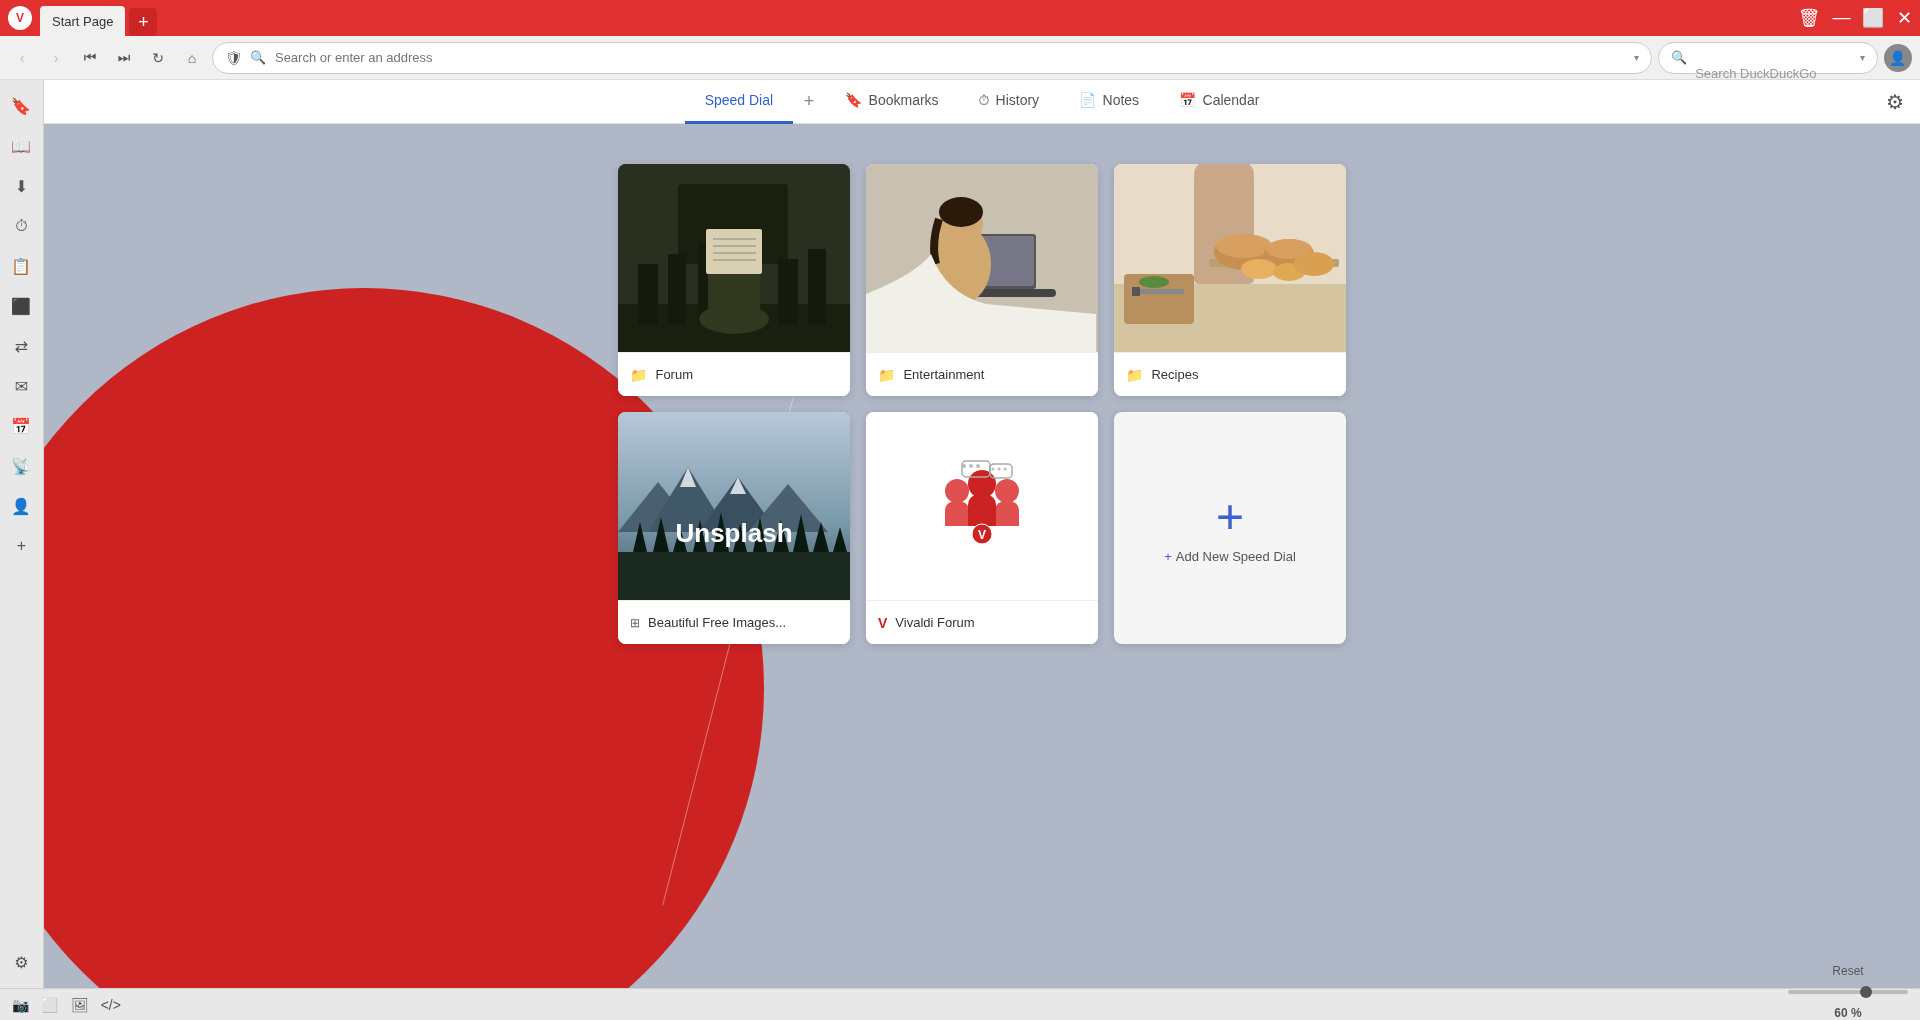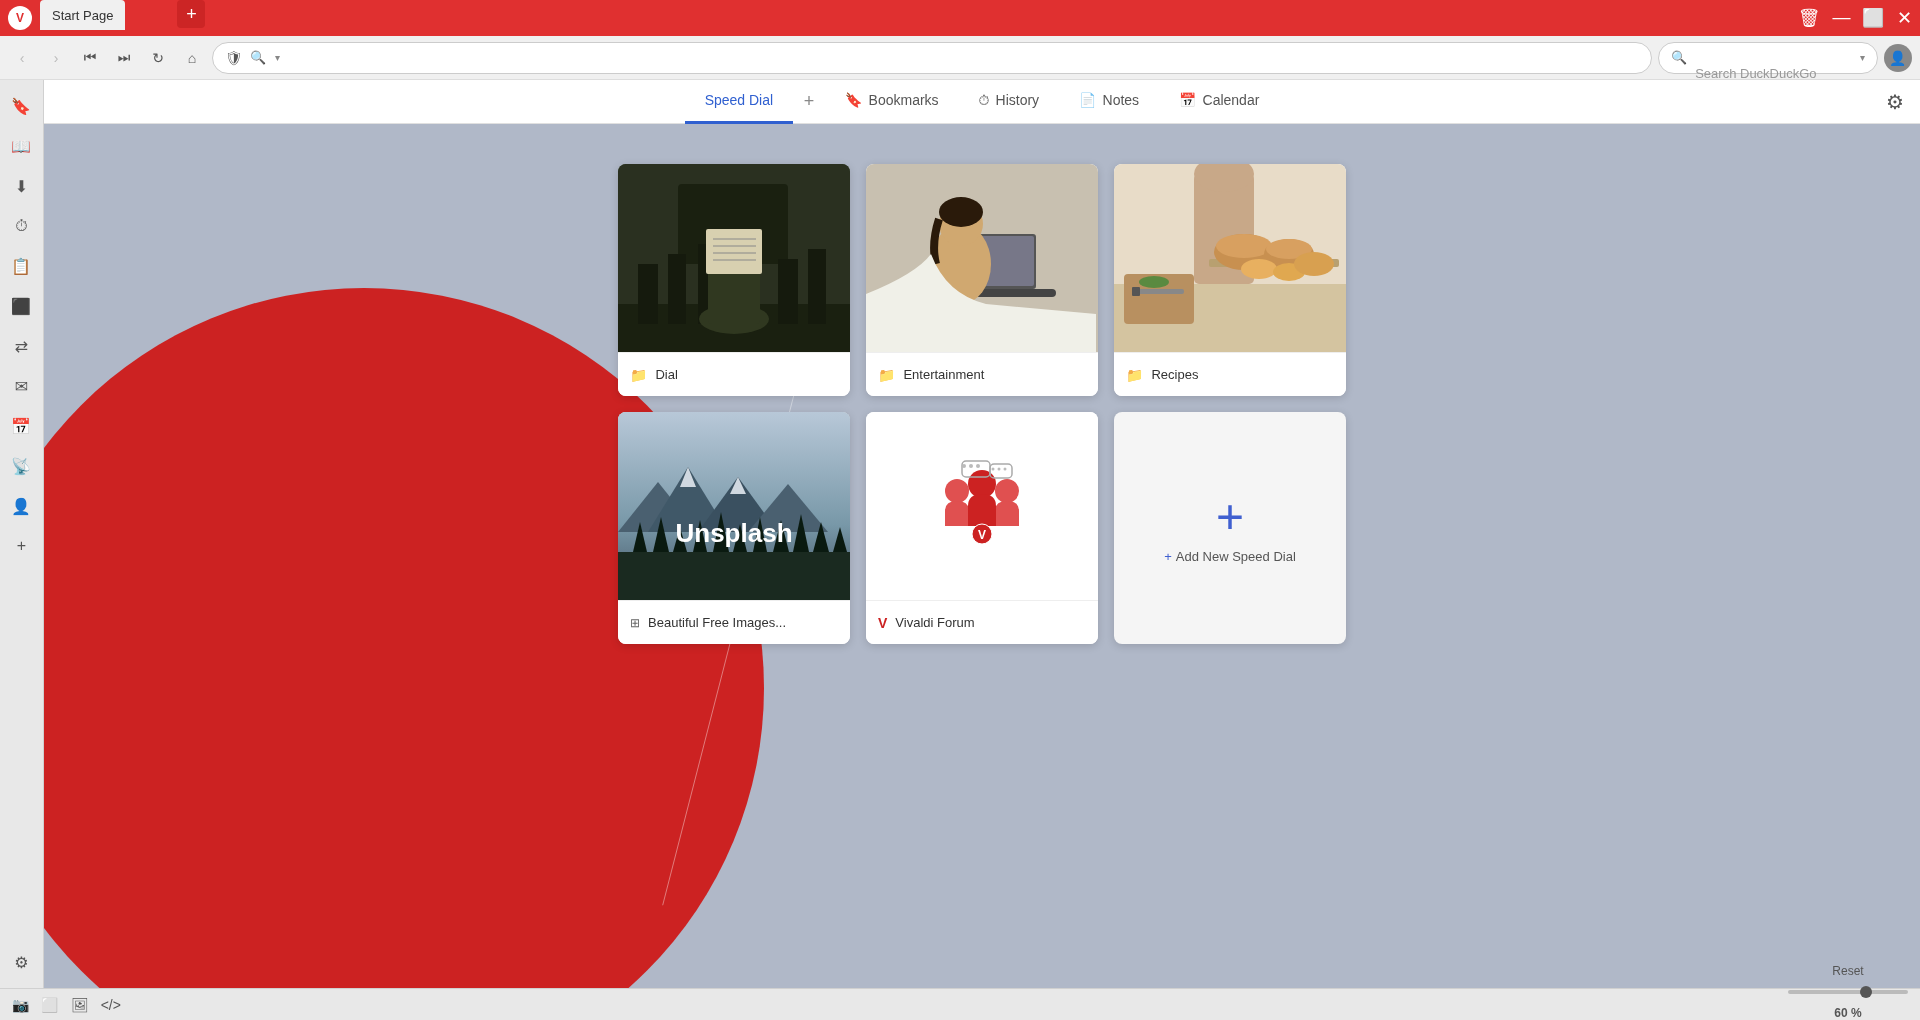--- a/index.html
+++ b/index.html
@@ -17,21 +17,21 @@
     }
     #title-bar .vivaldi-logo {
       width: 24px; height: 24px;
       background: white;
       border-radius: 50%;
       display: flex; align-items: center; justify-content: center;
       font-size: 12px; font-weight: bold; color: #e03030;
       margin-right: 8px;
     }
     #title-bar .tab-bar {
-      display: flex; align-items: flex-start; height: 100%; gap: 48px;
+      display: flex; align-items: flex-end; height: 100%;
     }
     #title-bar .tab {
       background: #f0f0f0;
       height: 30px;
       border-radius: 4px 4px 0 0;
       display: flex; align-items: center;
       padding: 0 12px;
       font-size: 13px;
       color: #333;
       margin-right: 4px;
@@ -325,20 +325,21 @@
 <div id="nav-bar">
   <button class="nav-btn disabled">‹</button>
   <button class="nav-btn disabled">›</button>
   <button class="nav-btn">⏮</button>
   <button class="nav-btn">⏭</button>
   <button class="nav-btn">↻</button>
   <button class="nav-btn">⌂</button>
   <div id="address-bar">
     <span class="shield-icon">🛡</span>
     <span>🔍</span>
+    <input type="text" placeholder="Search or enter an address" style="">
     <span id="dropdown-btn">▾</span>
   </div>
   <div id="search-bar">
     <span>🔍</span>
     <span style="color:#999;font-size:13px;margin-top:32px;">Search DuckDuckGo</span>
     <span style="margin-left:auto;" id="search-dropdown">▾</span>
   </div>
   <div class="avatar">👤</div>
 </div>
 
@@ -418,21 +419,21 @@
                 <rect x="88" y="65" width="56" height="45" rx="2" fill="#d8d0b0"></rect>
                 <line x1="95" y1="75" x2="138" y2="75" stroke="#888" stroke-width="1"></line>
                 <line x1="95" y1="82" x2="138" y2="82" stroke="#888" stroke-width="1"></line>
                 <line x1="95" y1="89" x2="138" y2="89" stroke="#888" stroke-width="1"></line>
                 <line x1="95" y1="96" x2="138" y2="96" stroke="#888" stroke-width="1"></line>
               </svg>
             </div>
           </div>
           <div class="dial-label">
             <span class="dial-label-icon">📁</span>
-            <span>Dial</span>
+            <span>Forum</span>
           </div>
         </div>
 
         <div class="dial-card">
           <div class="dial-img">
             <svg width="100%" height="100%" viewBox="0 0 232 188" xmlns="http://www.w3.org/2000/svg">
               <rect width="232" height="188" fill="#c8c0b0"></rect>
 
               <rect x="90" y="70" width="80" height="55" rx="3" fill="#555"></rect>
               <rect x="92" y="72" width="76" height="50" rx="2" fill="#778"></rect>

